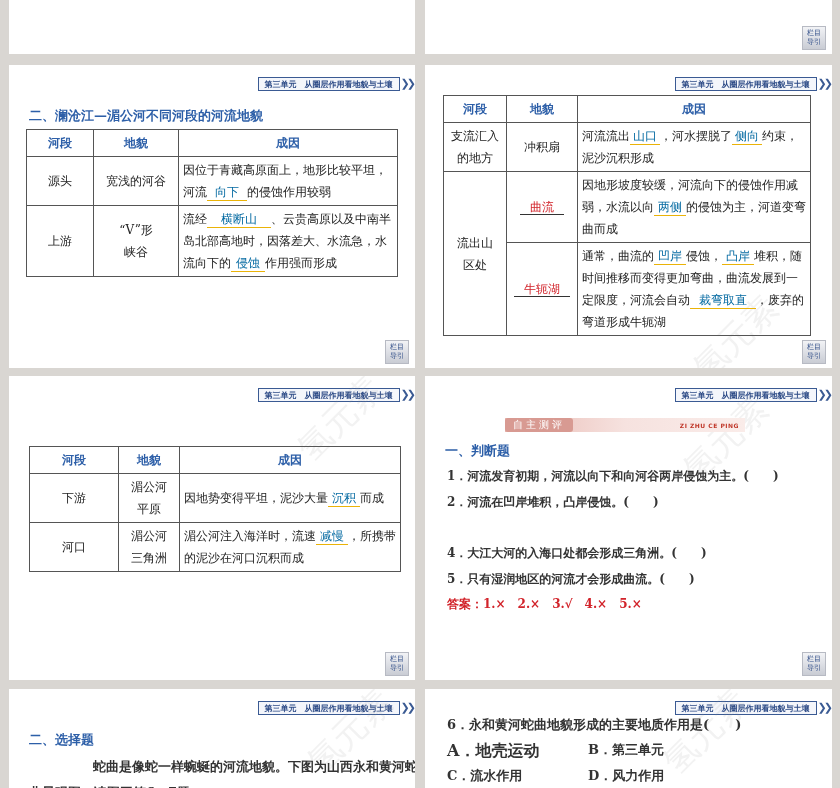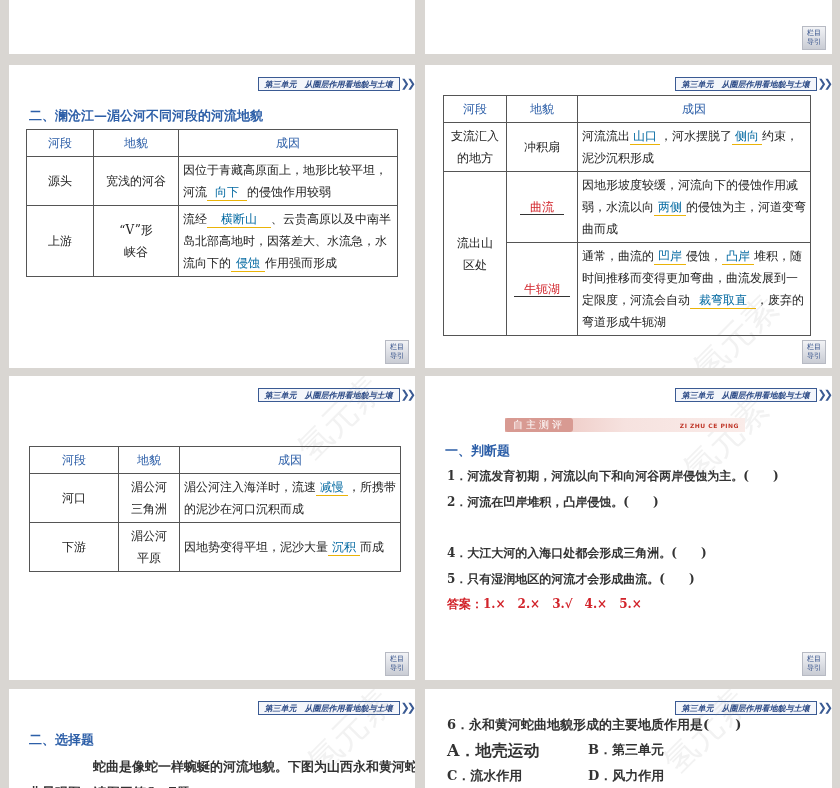--- a/index.html
+++ b/index.html
@@ -4,28 +4,28 @@
 <style>
   html,body{margin:0;padding:0;}
   body{width:840px;height:788px;background:#d9d6d2;position:relative;overflow:hidden;font-family:"DejaVu Serif","Liberation Serif",serif;color:#222;}
   .slide{position:absolute;background:#fff;overflow:hidden;}
   .s-l{left:9px;width:406px;}
   .s-r{left:425px;width:407px;}
   .r1{top:-4px;height:58px;}
   .r2{top:65px;height:303px;}
   .r3{top:376px;height:304px;}
   .r4{top:689px;height:110px;}
-  .banner{position:absolute;top:3px;right:2px;height:32px;display:flex;align-items:center;font-style:italic;}
+  .banner{position:absolute;top:3px;right:2px;height:32px;display:flex;align-items:center;}
   .banner-box{border:1px solid #3a5a93;background:#f4f6fb;color:#2c4a86;font-size:8px;line-height:12px;padding:0 6px;white-space:nowrap;font-weight:bold;}
   .banner-arrows{color:#3a5a93;font-size:11px;line-height:12px;margin-left:1px;letter-spacing:-3px;font-family:"DejaVu Sans",sans-serif;}
   .navbtn{position:absolute;right:6px;bottom:4px;width:22px;height:22px;background:linear-gradient(#f2f3f6,#c9ccd4);border:1px solid #b7bac3;color:#2c4a86;font-size:7px;line-height:9px;text-align:center;display:flex;flex-direction:column;justify-content:center;}
   .sec-title{position:absolute;color:#2d5fa8;font-size:13px;font-weight:bold;white-space:nowrap;}
   table.geo{position:absolute;border-collapse:collapse;font-size:12px;}
   table.geo td,table.geo th{border:1px solid #555;padding:2px 4px;line-height:22px;vertical-align:middle;}
-  table.geo th{color:#2d5fa8;font-weight:normal;height:22px;}
+  table.geo th{color:#2d5fa8;font-weight:bold;height:22px;}
   .c{text-align:center;}
   .blank{display:inline-block;border-bottom:1px solid #eab308;color:#0369a1;text-align:center;line-height:15px;font-family:Liberation Serif, serif;font-size:12px;}
   .redc{color:#d2232a;font-family:"DejaVu Sans",sans-serif;font-size:12px;border-bottom:1px solid #333;padding:0 10px;}
   .zzcp{position:absolute;top:42px;left:80px;width:240px;height:14px;background:linear-gradient(90deg,#e8b8b1,#f6e2df 50%,#faece9);display:flex;align-items:center;justify-content:space-between;}
   .zzcp-l{background:#d89a92;color:#fff;font-family:"DejaVu Sans",sans-serif;font-size:10px;height:14px;line-height:14px;padding:0 8px;border-radius:3px;letter-spacing:3px;}
   .zzcp-r{color:#c0392b;font-family:"DejaVu Sans",sans-serif;font-size:6px;font-weight:bold;padding-right:6px;letter-spacing:0.5px;}
   .q{position:absolute;left:22px;font-size:12px;white-space:nowrap;font-weight:bold;color:#333;}
   .ans{color:#d2232a;font-weight:bold;}
   .watermark{position:absolute;color:rgba(150,150,150,0.12);font-size:34px;transform:rotate(-45deg);pointer-events:none;font-family:"DejaVu Sans",sans-serif;}
 </style>
@@ -122,34 +122,34 @@
   </div>
   <div class="watermark" style="left:280px;top:20px;">氢元素</div>
   <table class="geo" style="left:20px;top:70px;width:372px;">
     <tbody>
         <tr>
       <th style="width:80px">河段</th>
       <th style="width:52px">地貌</th>
       <th>成因</th>
     </tr>
     <tr>
+      <td class="c">下游</td>
+      <td class="c">
+            <div>湄公河</div>
+            <div>平原</div>
+          </td>
+      <td><span>因地势变得平坦，泥沙大量</span><span class="blank" style="width:32px">沉积</span><span>而成</span></td>
+    </tr>
+    <tr>
       <td class="c">河口</td>
       <td class="c">
             <div>湄公河</div>
             <div>三角洲</div>
           </td>
       <td><span>湄公河注入海洋时，流速</span><span class="blank" style="width:32px">减慢</span><span>，所携带的泥沙在河口沉积而成</span></td>
-    </tr>
-    <tr>
-      <td class="c">下游</td>
-      <td class="c">
-            <div>湄公河</div>
-            <div>平原</div>
-          </td>
-      <td><span>因地势变得平坦，泥沙大量</span><span class="blank" style="width:32px">沉积</span><span>而成</span></td>
     </tr>
   </tbody>
     </table>
   <div class="navbtn">
     <span>栏目</span>
     <span>导引</span>
   </div>
 </div>
 
 <div class="slide s-r r3">

